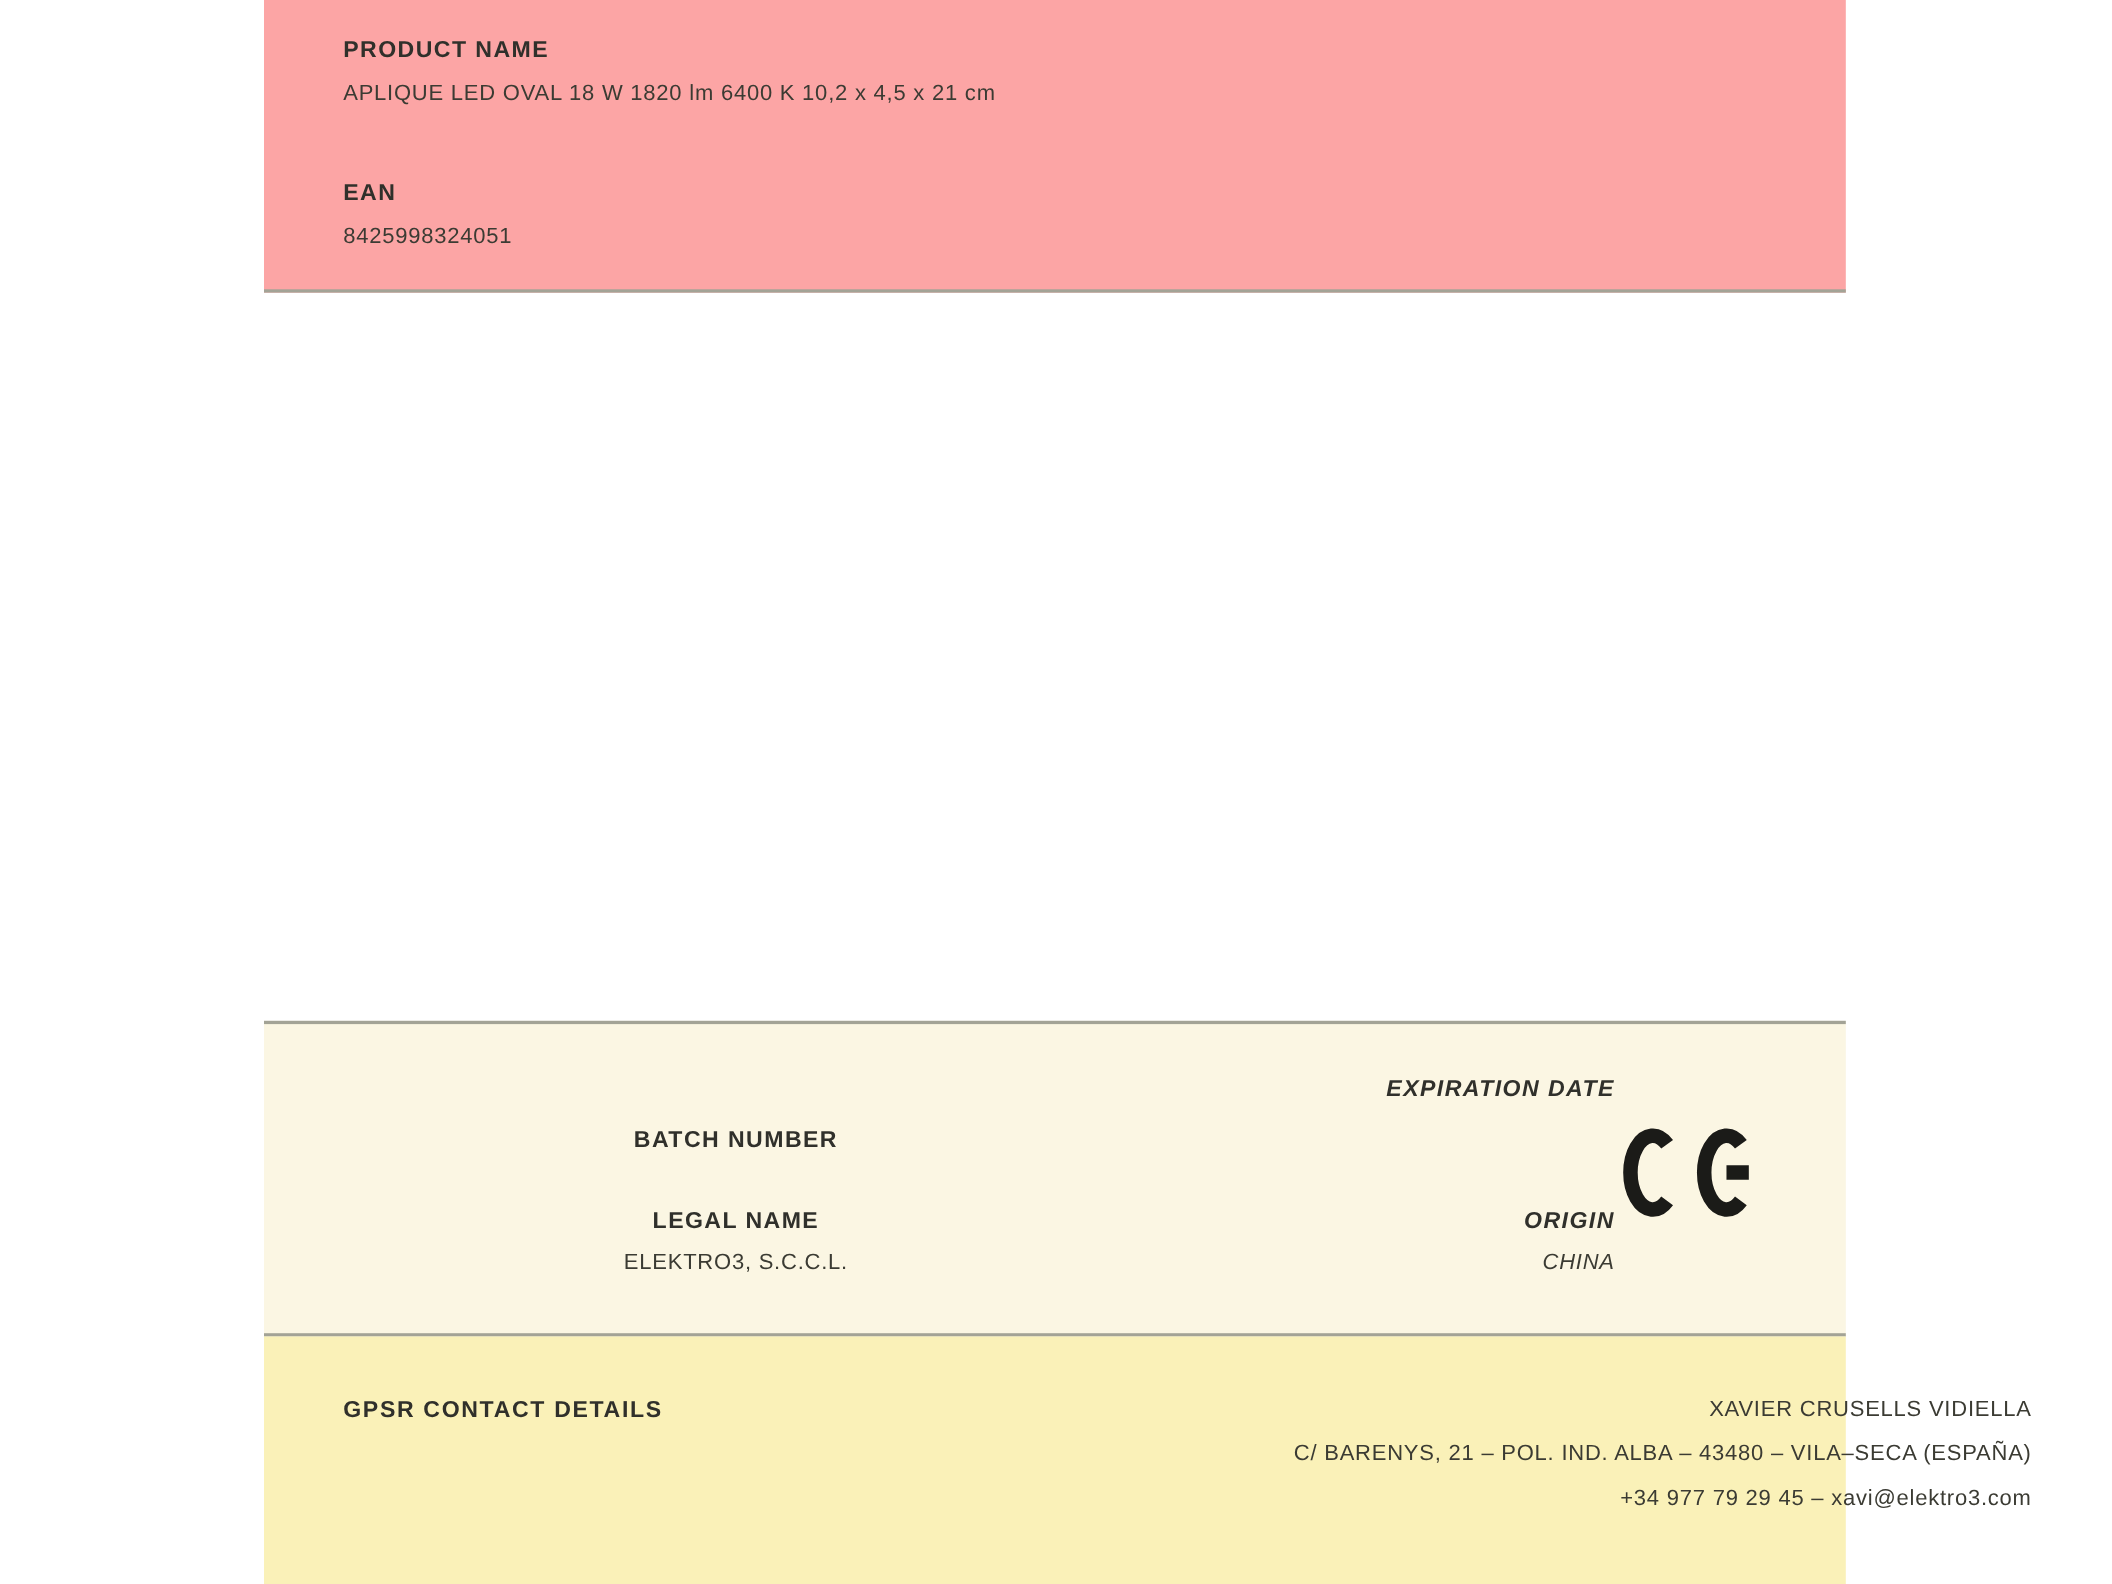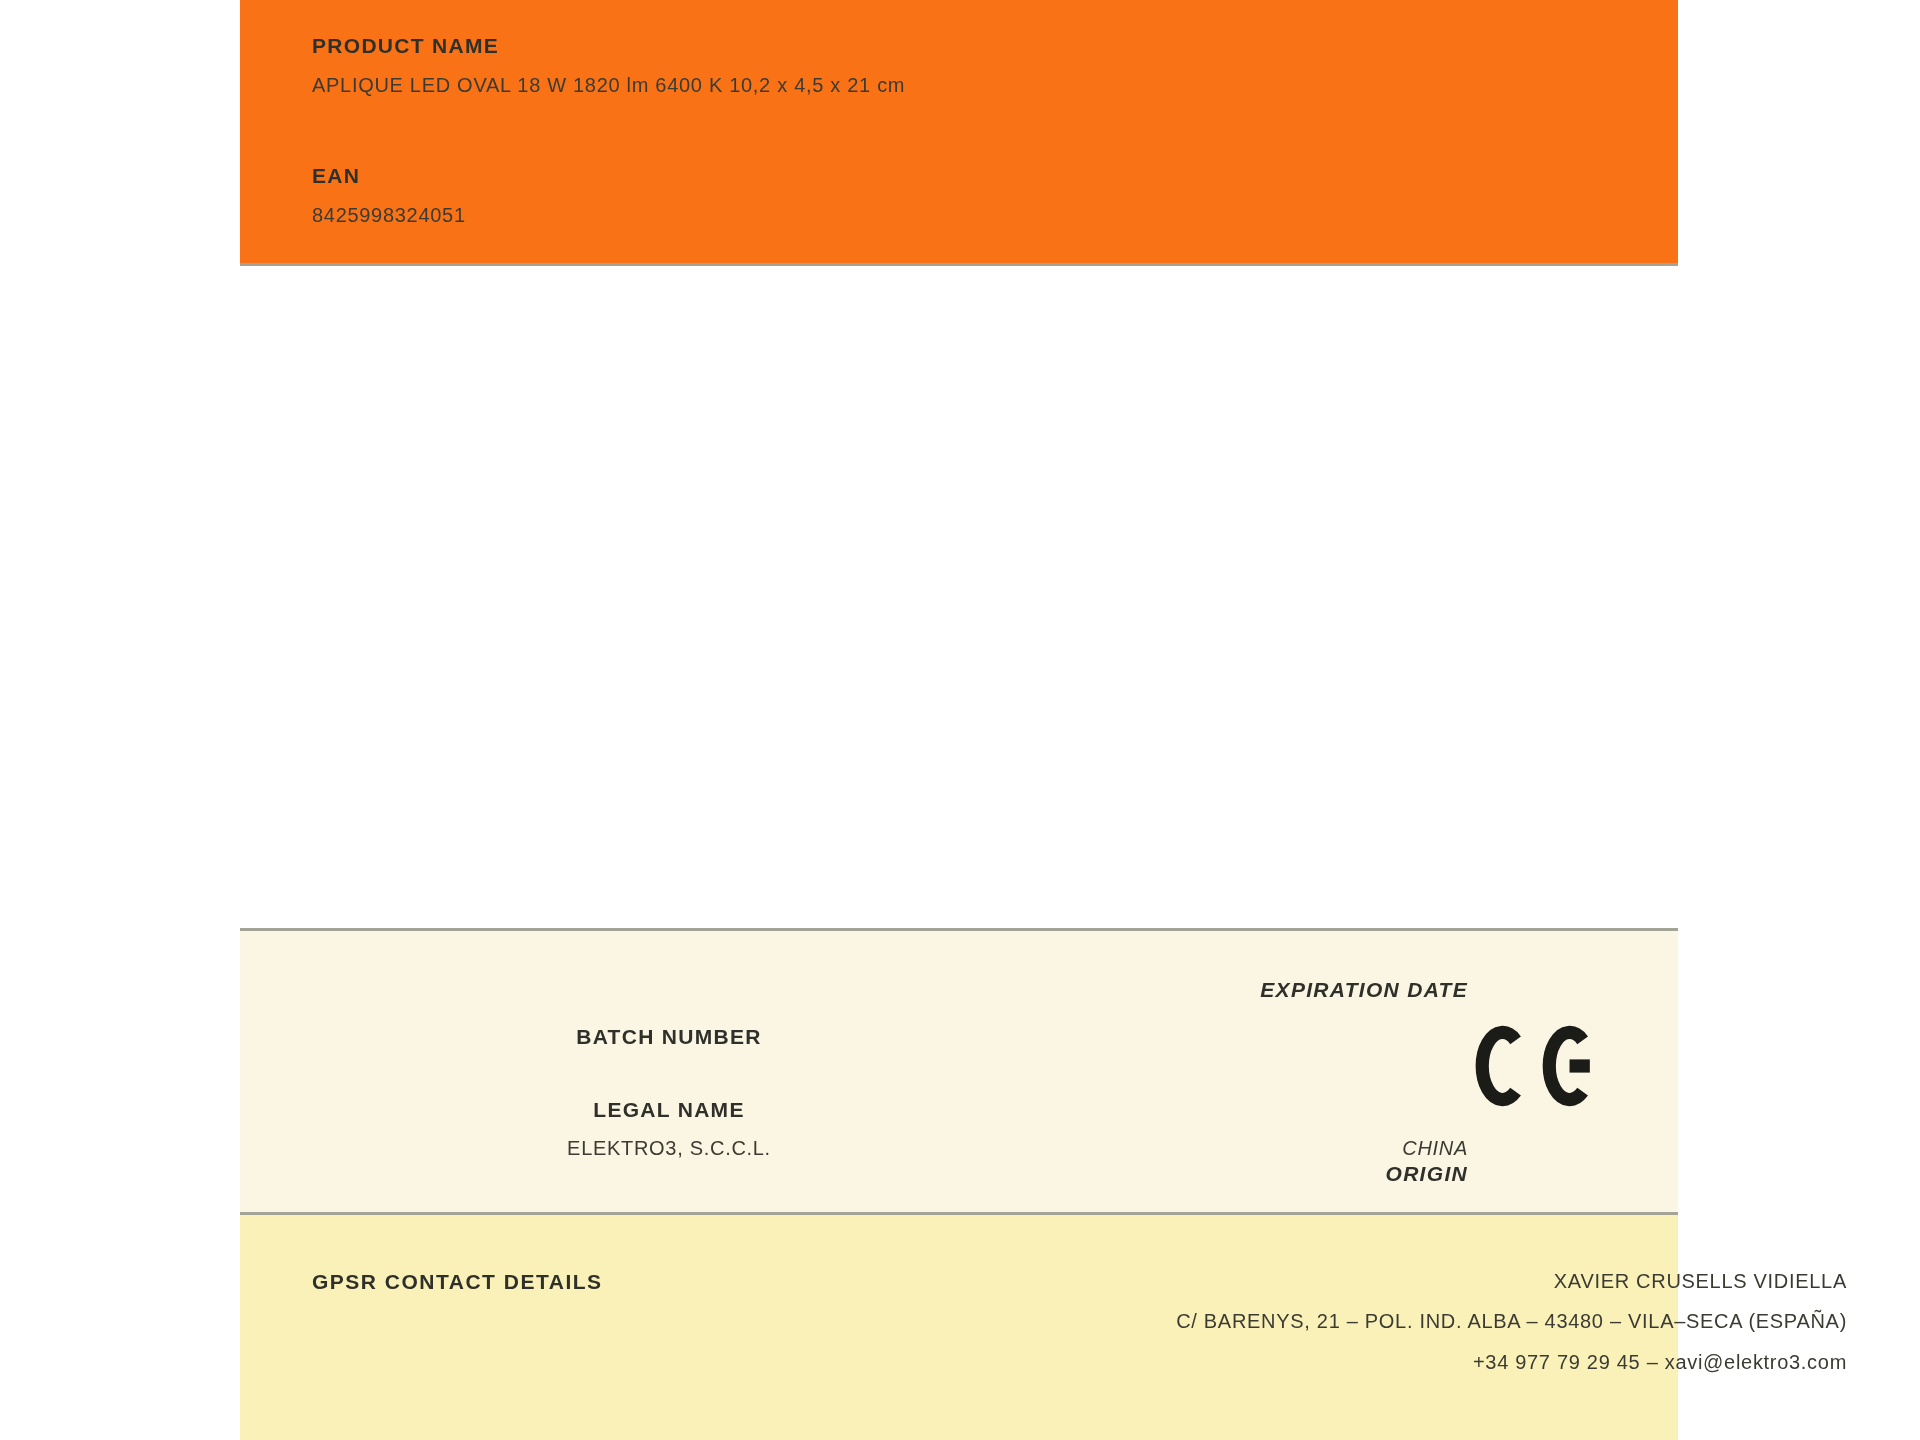--- a/index.html
+++ b/index.html
@@ -24,21 +24,21 @@
   
   .section {
     position: absolute;
     left: 240px;
     width: 1438px;
     box-sizing: border-box;
   }
   .section-top {
     top: 0;
     height: 266px;
-    background: #f97316;
+    background: #fca5a5;
     border-bottom: 3px solid #a3a396;
   }
   .section-mid {
     top: 928px;
     height: 287px;
     background: #fbf6e3;
     border-top: 3px solid #a3a396;
     border-bottom: 3px solid #a3a396;
   }
   .section-bottom {
@@ -78,21 +78,21 @@
   
   .pos-product-label { top: 34px; }
   .pos-product-value { top: 74px; }
   .pos-ean-label     { top: 164px; }
   .pos-ean-value     { top: 204px; }
   
   .pos-batch      { top: 978px; margin-top: 47px; }
   .pos-expiration { top: 978px; }
   .pos-legal      { top: 1098px; }
   .pos-legal-val  { top: 1137px; }
-  .pos-origin     { top: 1162px; }
+  .pos-origin     { top: 1098px; }
   .pos-origin-val { top: 1137px; }
   .mid-label { position: absolute; font-size: 21px; font-weight: bold; letter-spacing: 1.3px; color: #30302b; }
   .mid-value { position: absolute; font-size: 20px; letter-spacing: 0.7px; color: #3b3b33; }
   
   .ce-mark {
     position: absolute;
     left: 1472px;
     top: 1023px;
     width: 128px;
     height: 86px;

